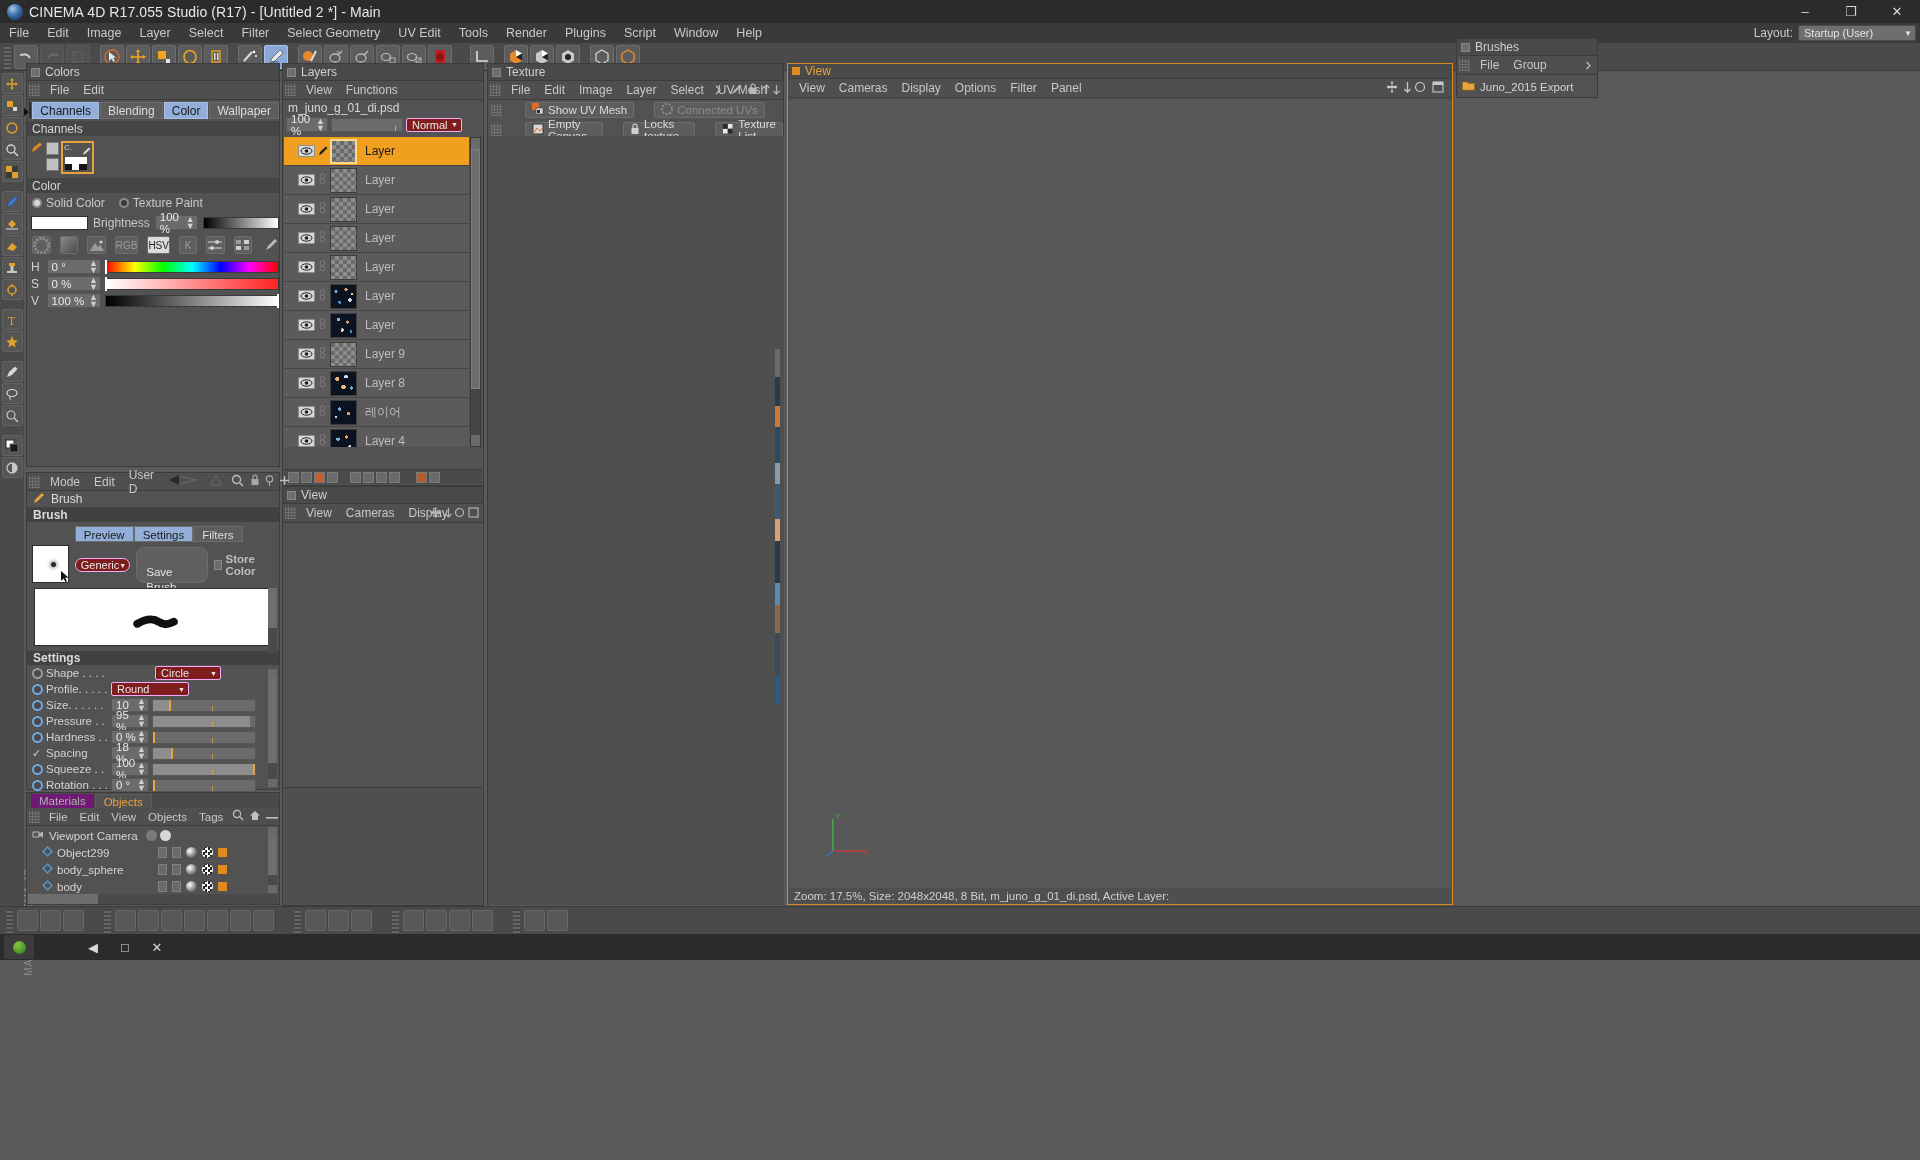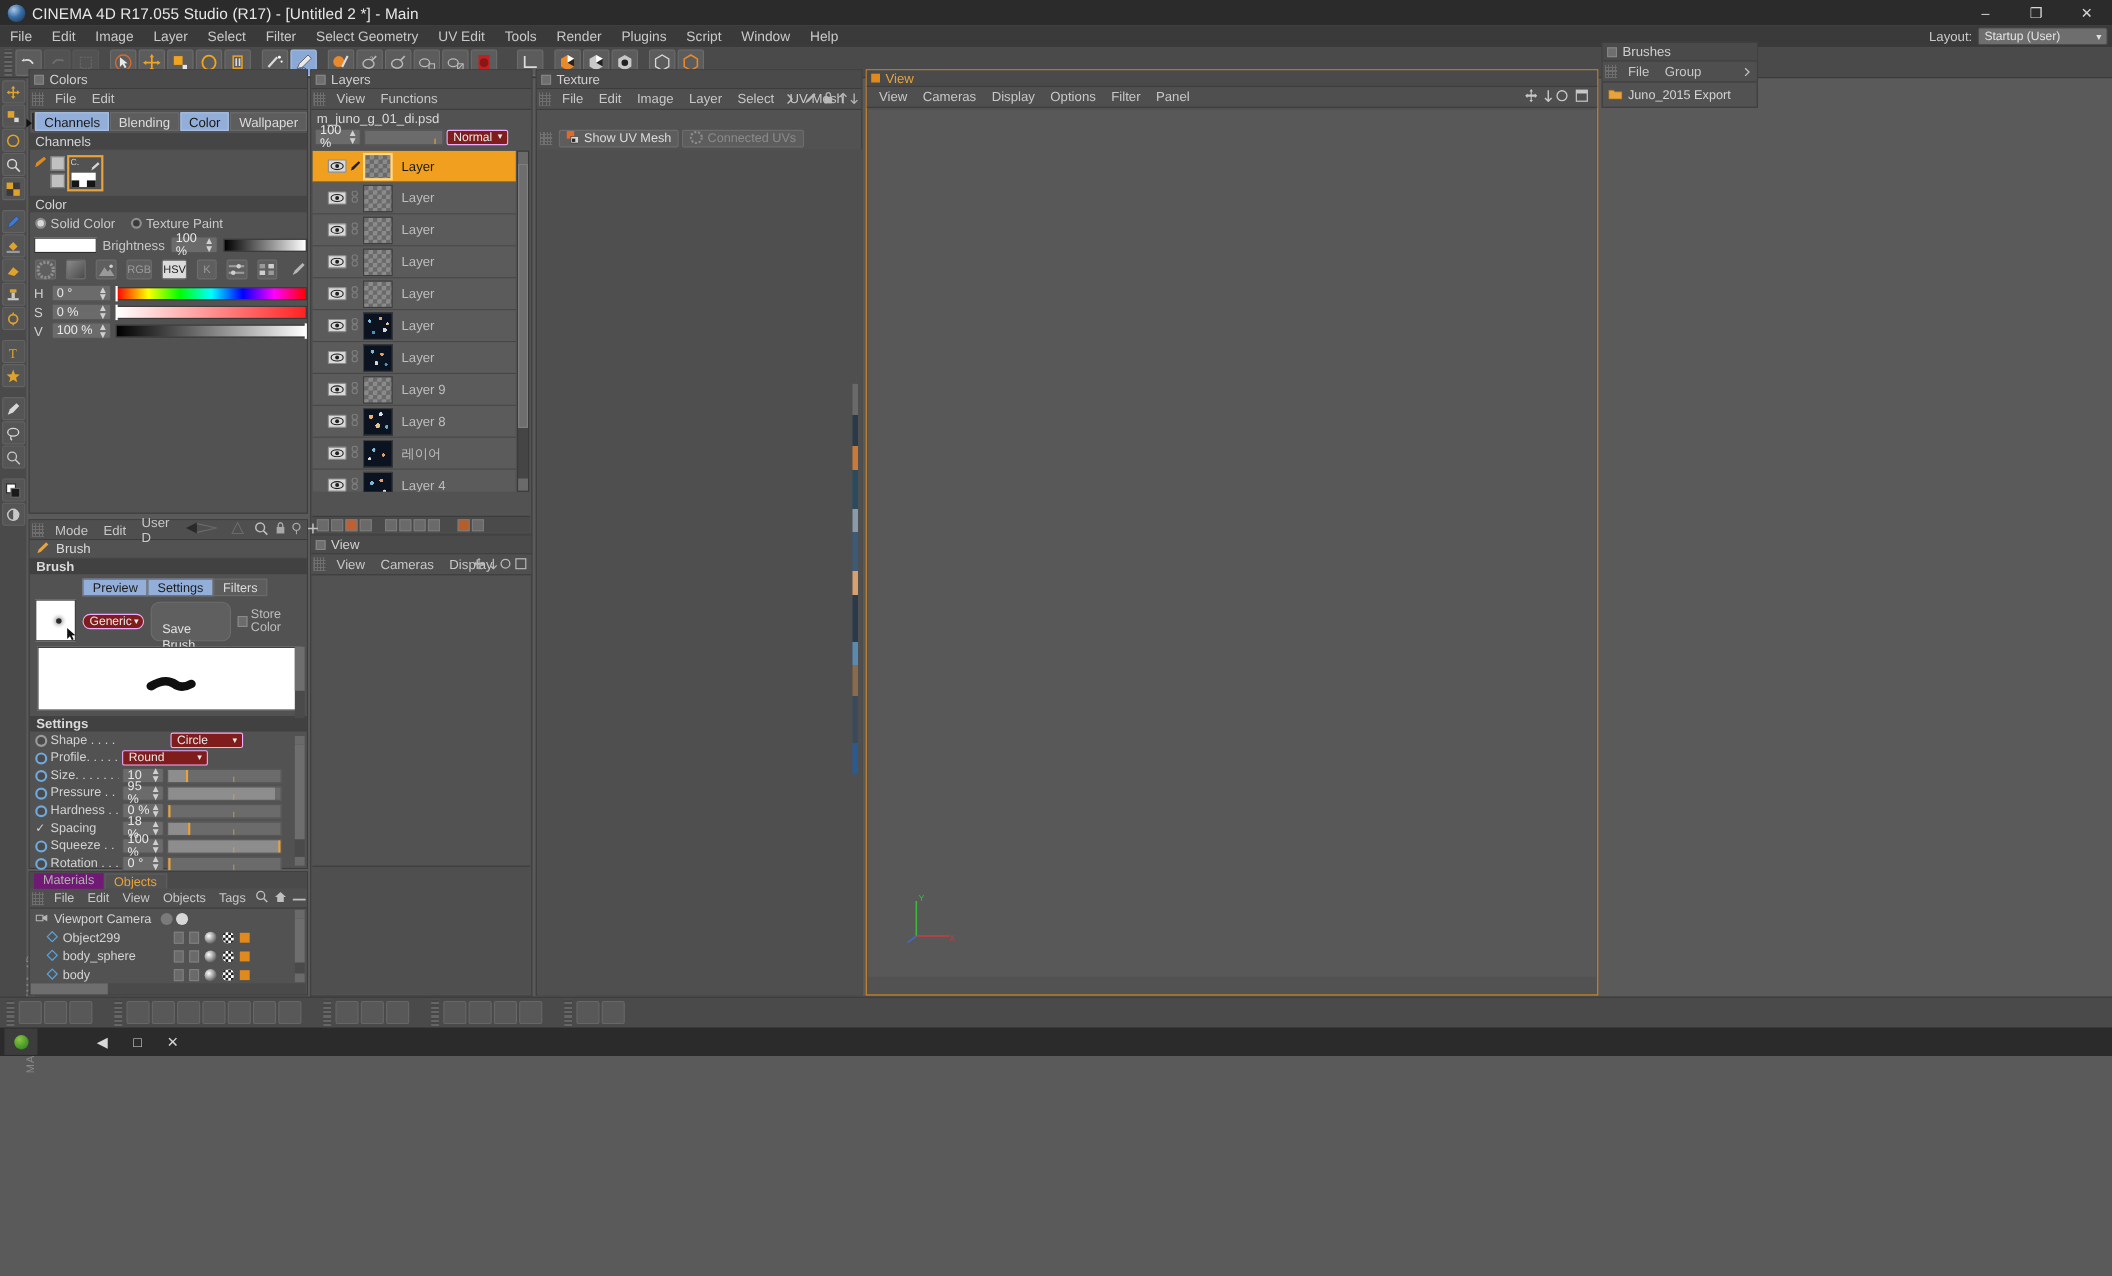--- a/index.html
+++ b/index.html
@@ -116,21 +116,21 @@
                            linear-gradient(45deg,#8d8d8d 25%,#6a6a6a 25%,#6a6a6a 75%,#8d8d8d 75%);
            background-size:8px 8px;background-position:0 0,4px 4px;}
   .noise{background:#0b1220;position:relative;overflow:hidden;}
   .ltoolbar{height:15px;background:#4a4a4a;display:flex;align-items:center;gap:2px;padding-left:4px;border-top:1px solid #3c3c3c;}
   .ltb{width:11px;height:11px;background:#6a6a6a;border:1px solid #7b7b7b;}
 
   
   #texture{left:487px;top:63px;width:297px;height:842px;}
   .txbtn{height:16px;background:#5d5d5d;border:1px solid #6c6c6c;border-radius:2px;display:flex;align-items:center;gap:4px;padding:0 6px;font-size:11.5px;color:#dcdcdc;}
   .txbtn.dis{color:#8b8b8b;}
-  .txrow{display:flex;gap:3px;padding:2px 0 2px 3px;align-items:center;margin-top:16px;}
+  .txrow{display:flex;gap:20px;padding:2px 0 2px 3px;align-items:center;}
   #texcanvas{position:absolute;left:1px;top:72px;width:295px;height:769px;background:#4f4f4f;}
 
   
   #view3d{left:787px;top:63px;width:666px;height:842px;}
   .vph{height:15px;background:#4a4a4a;display:flex;align-items:center;gap:5px;padding-left:4px;border-bottom:1px solid #3c3c3c;}
   .vph .sq{width:8px;height:8px;background:#e08a1e;flex:none;}
   #view3d .vpm{height:19px;background:#4f4f4f;display:flex;align-items:center;padding-left:4px;border-bottom:1px solid #3c3c3c;position:relative;}
   #vport{position:absolute;left:1px;top:36px;right:1px;bottom:16px;background:#585858;}
   #vstatus{position:absolute;left:1px;right:1px;bottom:1px;height:15px;background:#4f4f4f;display:flex;align-items:center;padding-left:5px;font-size:11.5px;color:#d0d0d0;}
 
@@ -841,21 +841,21 @@
         <div class="t2 act">Preview</div>
         <div class="t2 act">Settings</div>
         <div class="t2">Filters</div>
       </div>
       <div style="display:flex;gap:6px;align-items:center;">
         <div class="dd" style="width:62px;border-radius:7px;">
           <span>Generic</span>
           <span style="font-size:7px;">▼</span>
         </div>
         <div style="height:15px;background:#5f5f5f;border:1px solid #6d6d6d;border-radius:8px;padding:17px 9px;font-size:11.5px;color:#e2e2e2;line-height:15px;">Save Brush</div>
-        <div style="display:flex;align-items:center;gap:3px;">
+        <div style="display:flex;align-items:center;gap:3px;font-weight:bold;">
           <span style="width:10px;height:10px;background:#6b6b6b;border:1px solid #8a8a8a;display:inline-block;"></span>
           <span style="font-size:11.5px;color:#bdbdbd;">Store Color</span>
         </div>
       </div>
     </div>
   </div>
   <div style="margin:5px 4px 0 7px;height:58px;background:#fff;border:1px solid #2e2e2e;position:relative;">
     <svg width="100%" height="100%" viewBox="0 0 224 58" preserveAspectRatio="none">
       <path d="M96 36 q12 -8 20 -2 q6 5 14 0" stroke="#101010" stroke-width="8" fill="none" stroke-linecap="round"></path>
     </svg>
@@ -1186,20 +1186,23 @@
     <div style="position:absolute;left:34px;bottom:28px;">
       <svg width="46" height="46" viewBox="0 0 46 46">
         <path d="M10 40 L10 8" stroke="#3cba3c" stroke-width="1.4"></path>
         <path d="M10 40 L40 40" stroke="#cc3b3b" stroke-width="1.4"></path>
         <path d="M10 40 L2 46" stroke="#3b6ecc" stroke-width="1.4"></path>
         <text x="12" y="8" font-size="8" fill="#3cba3c" font-family="sans-serif">Y</text>
         <text x="40" y="44" font-size="8" fill="#cc3b3b" font-family="sans-serif">X</text>
       </svg>
     </div>
   </div>
+  <div id="vstatus">
+    <span>Zoom: 17.5%, Size: 2048x2048, 8 Bit, m_juno_g_01_di.psd, Active Layer:</span>
+  </div>
 </div>
 
 <div class="abs" style="left:370px;top:1035px;"></div>
 
 <div class="abs" style="left:368px;top:1035px;"></div>
 
 <div id="brushes" class="panel abs">
   <div class="ph">
     <div class="sq"></div>
     <div class="t">Brushes</div>

